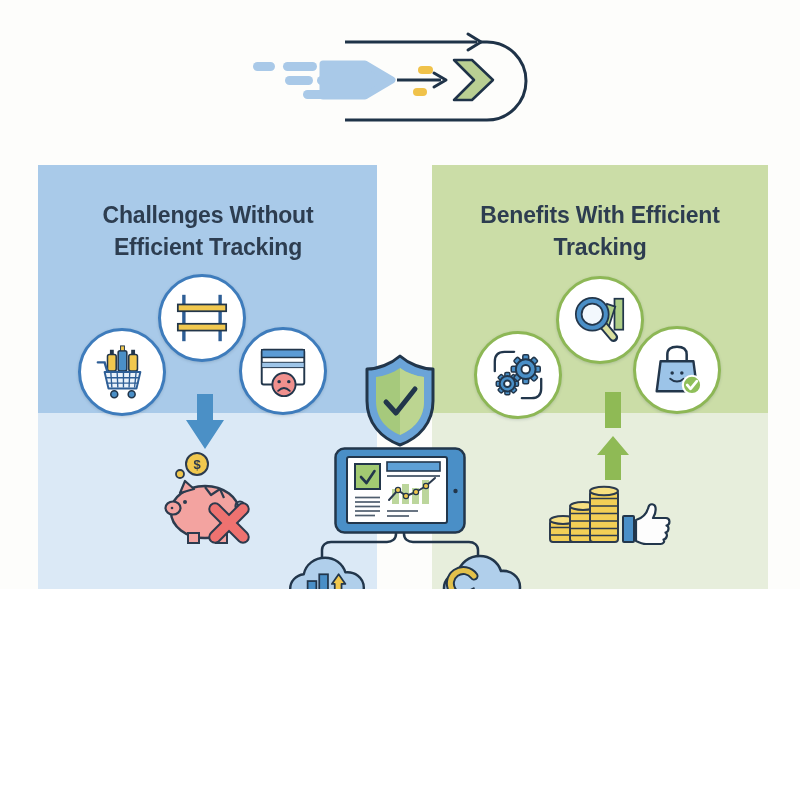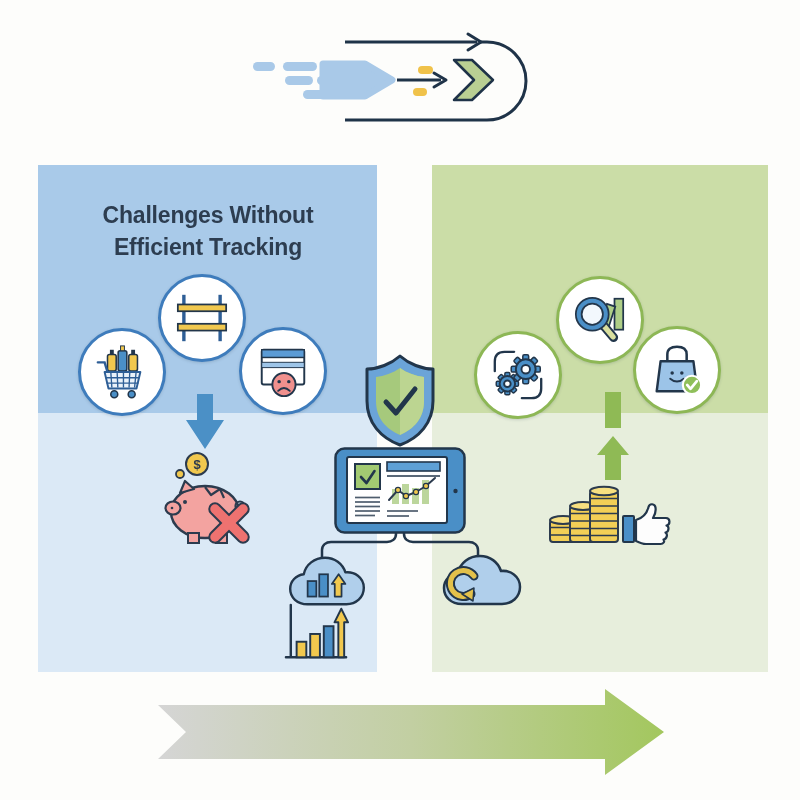--- a/index.html
+++ b/index.html
@@ -1,17 +1,17 @@
 <!DOCTYPE html>
 <html><head>
 <meta charset="utf-8">
 <style>
   html,body{margin:0;padding:0;background:#ffffff;}
   .canvas{
-    position:relative;width:800px;height:800px;overflow:hidden;
+    position:relative;width:800px;height:589px;overflow:hidden;
     background:#fdfdfb;
     font-family:"Liberation Sans", sans-serif;
   }
   .abs{position:absolute;}
   .panel{position:absolute;top:165px;width:339px;height:507px;}
   .panel-left{left:38px;background:linear-gradient(to bottom,#a9cae9 0,#a9cae9 248px,#dbe9f6 248px,#dbe9f6 100%);}
   .panel-right{left:432px;width:336px;background:linear-gradient(to bottom,#cbdda7 0,#cbdda7 248px,#e7eedc 248px,#e7eedc 100%);}
   .panel-title{
     position:absolute;top:199px;font-size:23px;line-height:32px;font-weight:bold;
     color:#2d3d50;text-align:center;letter-spacing:-0.2px;
@@ -65,20 +65,21 @@
       <rect x="188" y="73" width="14" height="8" rx="4"></rect>
     </g>
 
     <polygon points="229,45 247,45 268,65 247,85 229,85 249,65" fill="#b9cf93" stroke="#1f3348" stroke-width="2.5" stroke-linejoin="round"></polygon>
   </svg>
 
   <div class="panel panel-left"></div>
   <div class="panel panel-right"></div>
 
   <div class="panel-title title-left">Challenges Without Efficient Tracking</div>
+  <div class="panel-title title-right">Benefits With Efficient Tracking</div>
 
   <div class="circ circ-blue" style="left:78px;top:328px">
     <svg width="58" height="58" viewBox="0 0 60 60">
       <rect x="15" y="12" width="9" height="17" rx="2" fill="#f1c84e" stroke="#22364b" stroke-width="1.6"></rect>
       <rect x="17.5" y="7" width="4" height="5" fill="#22364b"></rect>
       <rect x="26" y="8" width="9" height="21" rx="2" fill="#4a8fc7" stroke="#22364b" stroke-width="1.6"></rect>
       <rect x="28.5" y="3" width="4" height="5" fill="#f1c84e" stroke="#22364b" stroke-width="1"></rect>
       <rect x="37" y="12" width="9" height="17" rx="2" fill="#f1c84e" stroke="#22364b" stroke-width="1.6"></rect>
       <rect x="39.5" y="7" width="4" height="5" fill="#22364b"></rect>
       <path d="M 5 20 L 12 20 L 15 30" stroke="#2e5e96" stroke-width="2.5" fill="none" stroke-linecap="round"></path>

